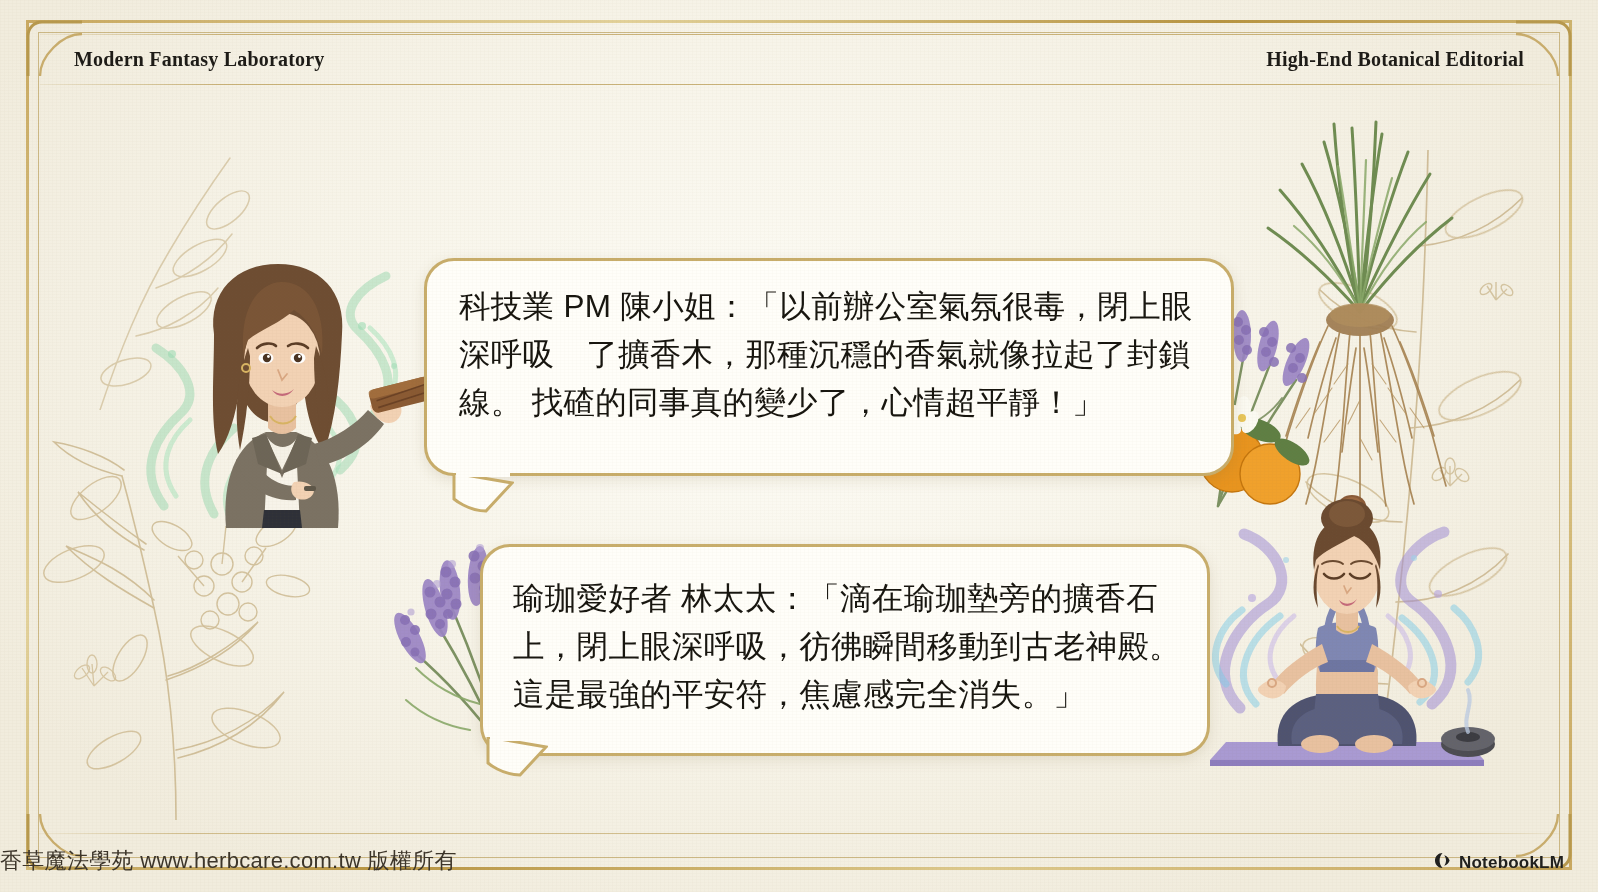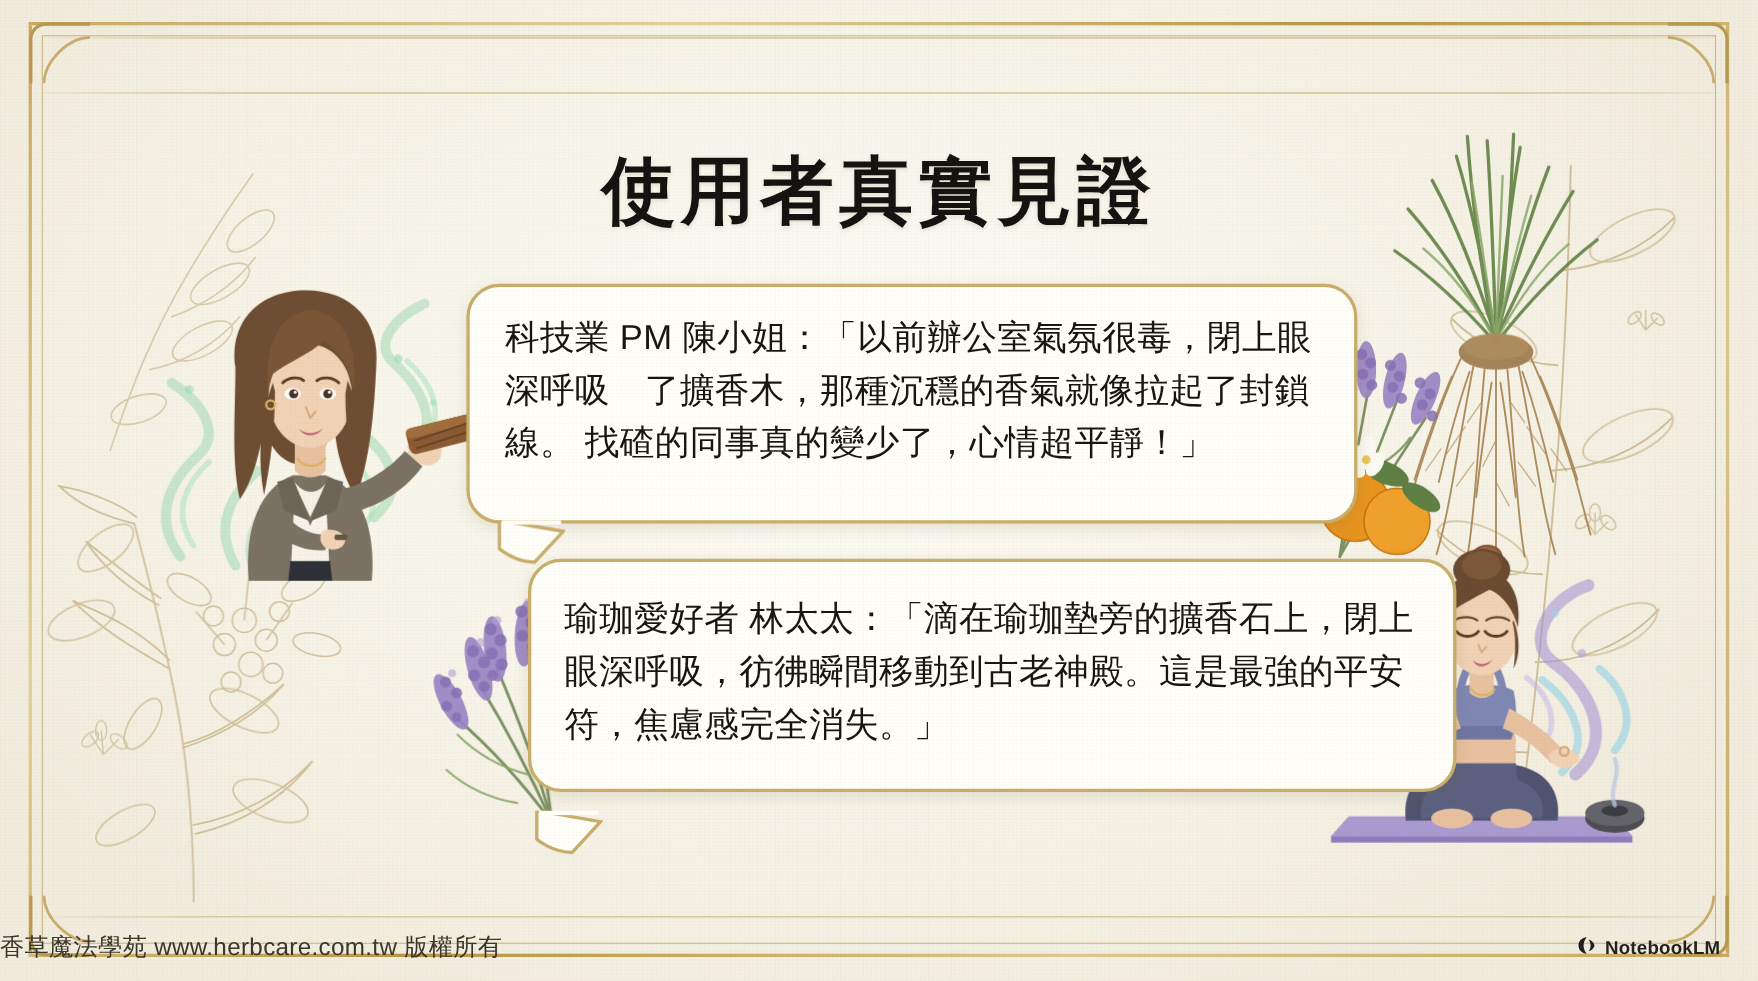--- a/index.html
+++ b/index.html
@@ -128,22 +128,22 @@
     color: #17150f;
     letter-spacing: .3px;
     font-weight: 500;
   }
   #bubble-1 {
     left: 424px;  top: 258px;
     width: 810px; height: 218px;
     padding: 22px 30px 0 32px;
   }
   #bubble-2 {
-    left: 480px;  top: 508px;
-    width: 844px; height: 212px;
+    left: 480px;  top: 544px;
+    width: 730px; height: 212px;
     padding: 28px 26px 0 30px;
   }
   
   .tail {
     position: absolute;
     width: 62px; height: 40px;
     z-index: 26;
   }
   .tail svg { display:block; width:100%; height:100%; }
   #tail-1 { left: 452px; top: 473px; }
@@ -610,22 +610,25 @@
   </div>
   <div class="corner br">
     <svg viewBox="0 0 56 56">
         <path d="M56 2 L16 2 C8 2 2 8 2 16 L2 56" stroke="#b8994e" stroke-width="3" fill="none"></path>
         <path d="M56 14 C36 14 14 36 14 56" stroke="#c9ad6d" stroke-width="2.4" fill="none"></path>
       </svg>
   </div>
 
   <div class="header-rule top"></div>
   <div class="header-rule bot"></div>
-
-  <div class="title">使用者真實見證</div>
+  <div class="header-band">
+    <div class="header-label">Modern Fantasy Laboratory</div>
+    <div class="header-label">High-End Botanical Editorial</div>
+  </div>
+
 
   <div class="bubble" id="bubble-1">
     <div class="bubble-text">科技業 PM 陳小姐：「以前辦公室氣氛很毒，閉上眼深呼吸　了擴香木，那種沉穩的香氣就像拉起了封鎖線。 找碴的同事真的變少了，心情超平靜！」</div>
   </div>
   <div class="tail" id="tail-1">
     <svg viewBox="0 0 62 40">
         <path d="M2 0 L2 26 C2 26 16 38 34 38 L60 10 Z" fill="#fffef9" stroke="#c8ad6b" stroke-width="3"></path>
         <rect x="4" y="-6" width="54" height="10" fill="#fffef9"></rect>
       </svg>
   </div>

